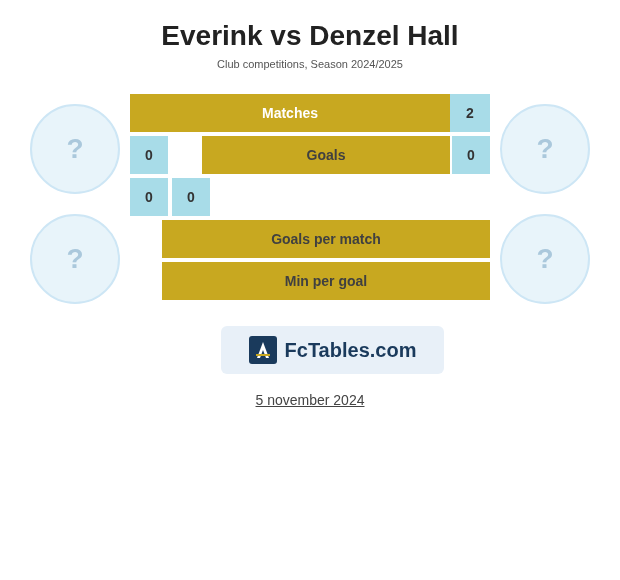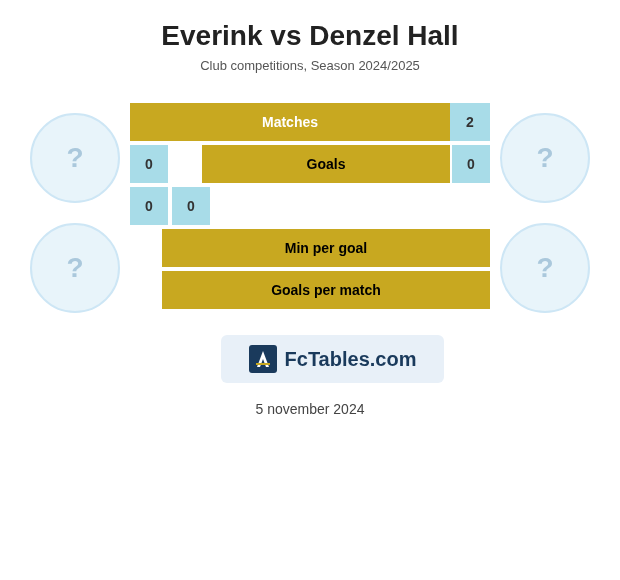--- a/index.html
+++ b/index.html
@@ -27,24 +27,24 @@
 
     .title {
       font-size: 28px;
       font-weight: bold;
       color: #222;
       text-align: center;
       margin-bottom: 6px;
     }
 
     .subtitle {
-      font-size: 13px;
+      font-size: 11px;
       color: #555;
       text-align: center;
-      margin-bottom: 30px;
+      margin-bottom: 24px;
     }
 
     .stats-area {
       display: flex;
       flex-direction: row;
       align-items: flex-start;
       justify-content: center;
       width: 100%;
       gap: 0;
     }
@@ -84,21 +84,21 @@
     .stat-row {
       display: flex;
       flex-direction: row;
       align-items: stretch;
       height: 38px;
     }
 
     .stat-label-bar {
       flex: 1;
       background: #c8a820;
-      color: #000000;
+      color: #404040;
       font-size: 14px;
       font-weight: bold;
       display: flex;
       align-items: center;
       justify-content: center;
       text-align: center;
       padding: 4px 8px;
       margin-left: 32px;
     }
 
@@ -188,20 +188,21 @@
       font-size: 20px;
       font-weight: bold;
       color: #1a3a5c;
     }
 
     .date-text {
       margin-top: 18px;
       font-size: 14px;
       color: #444;
       text-align: center;
+      text-decoration: underline;
     }
   </style>
 </head>
 <body>
 
 <div class="page-wrapper">
 
   <div class="title">Everink vs Denzel Hall</div>
   <div class="subtitle">Club competitions, Season 2024/2025</div>
 
@@ -228,25 +229,25 @@
         <div class="stat-label-bar">Goals</div>
         <div class="stat-value-right">0</div>
       </div>
 
       <div class="stat-row-with-values">
         <div class="stat-value-left">0</div>
         <div class="stat-value-right">0</div>
       </div>
 
       <div class="stat-row">
+        <div class="stat-label-bar">Goals per match</div>
+      </div>
+
+      <div class="stat-row">
         <div class="stat-label-bar">Min per goal</div>
-      </div>
-
-      <div class="stat-row">
-        <div class="stat-label-bar">Goals per match</div>
       </div>
 
     </div>
 
     <div class="avatar-column">
       <div class="avatar">
         <span>?</span>
       </div>
       <div class="avatar">
         <span>?</span>

